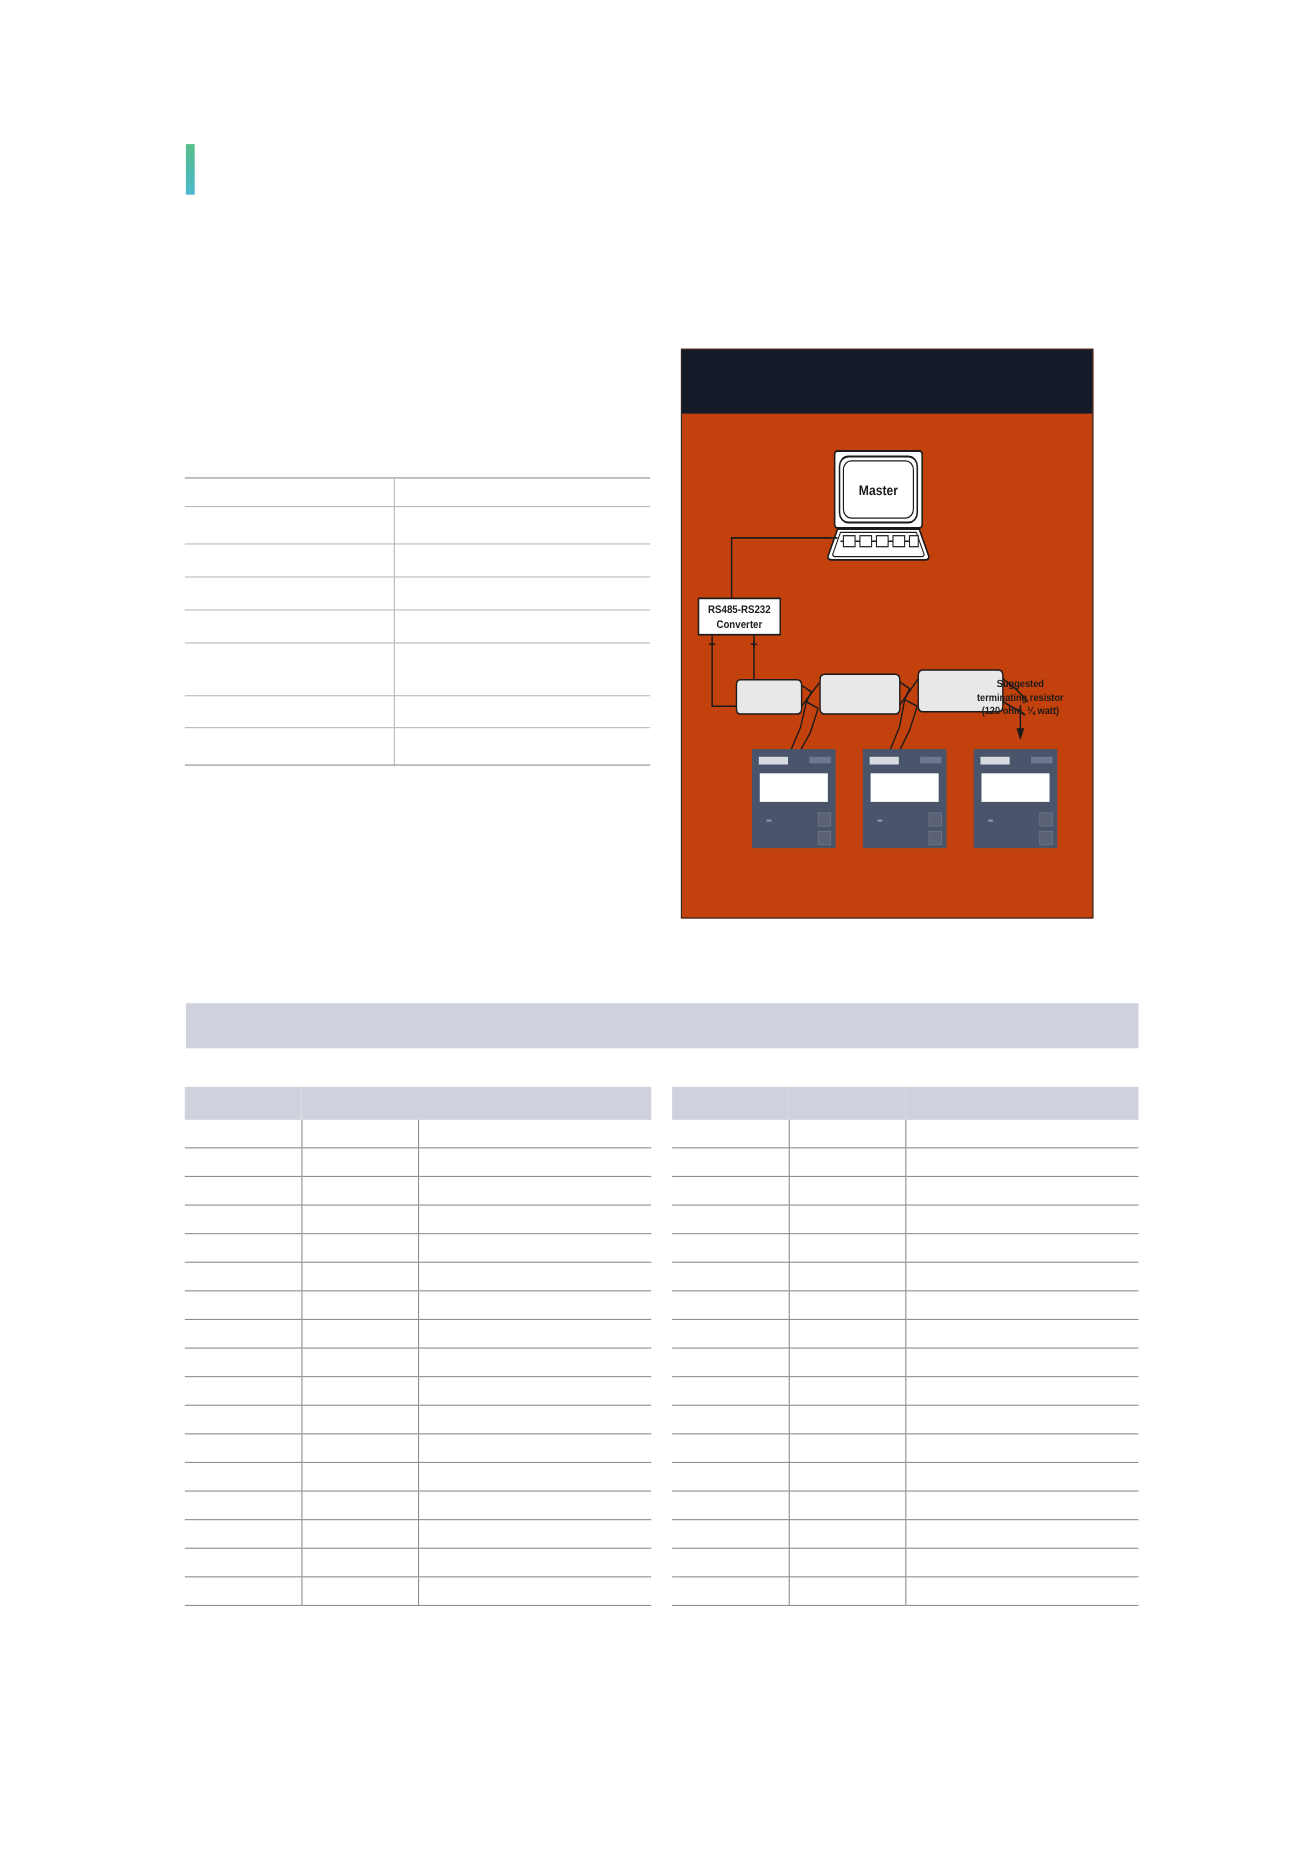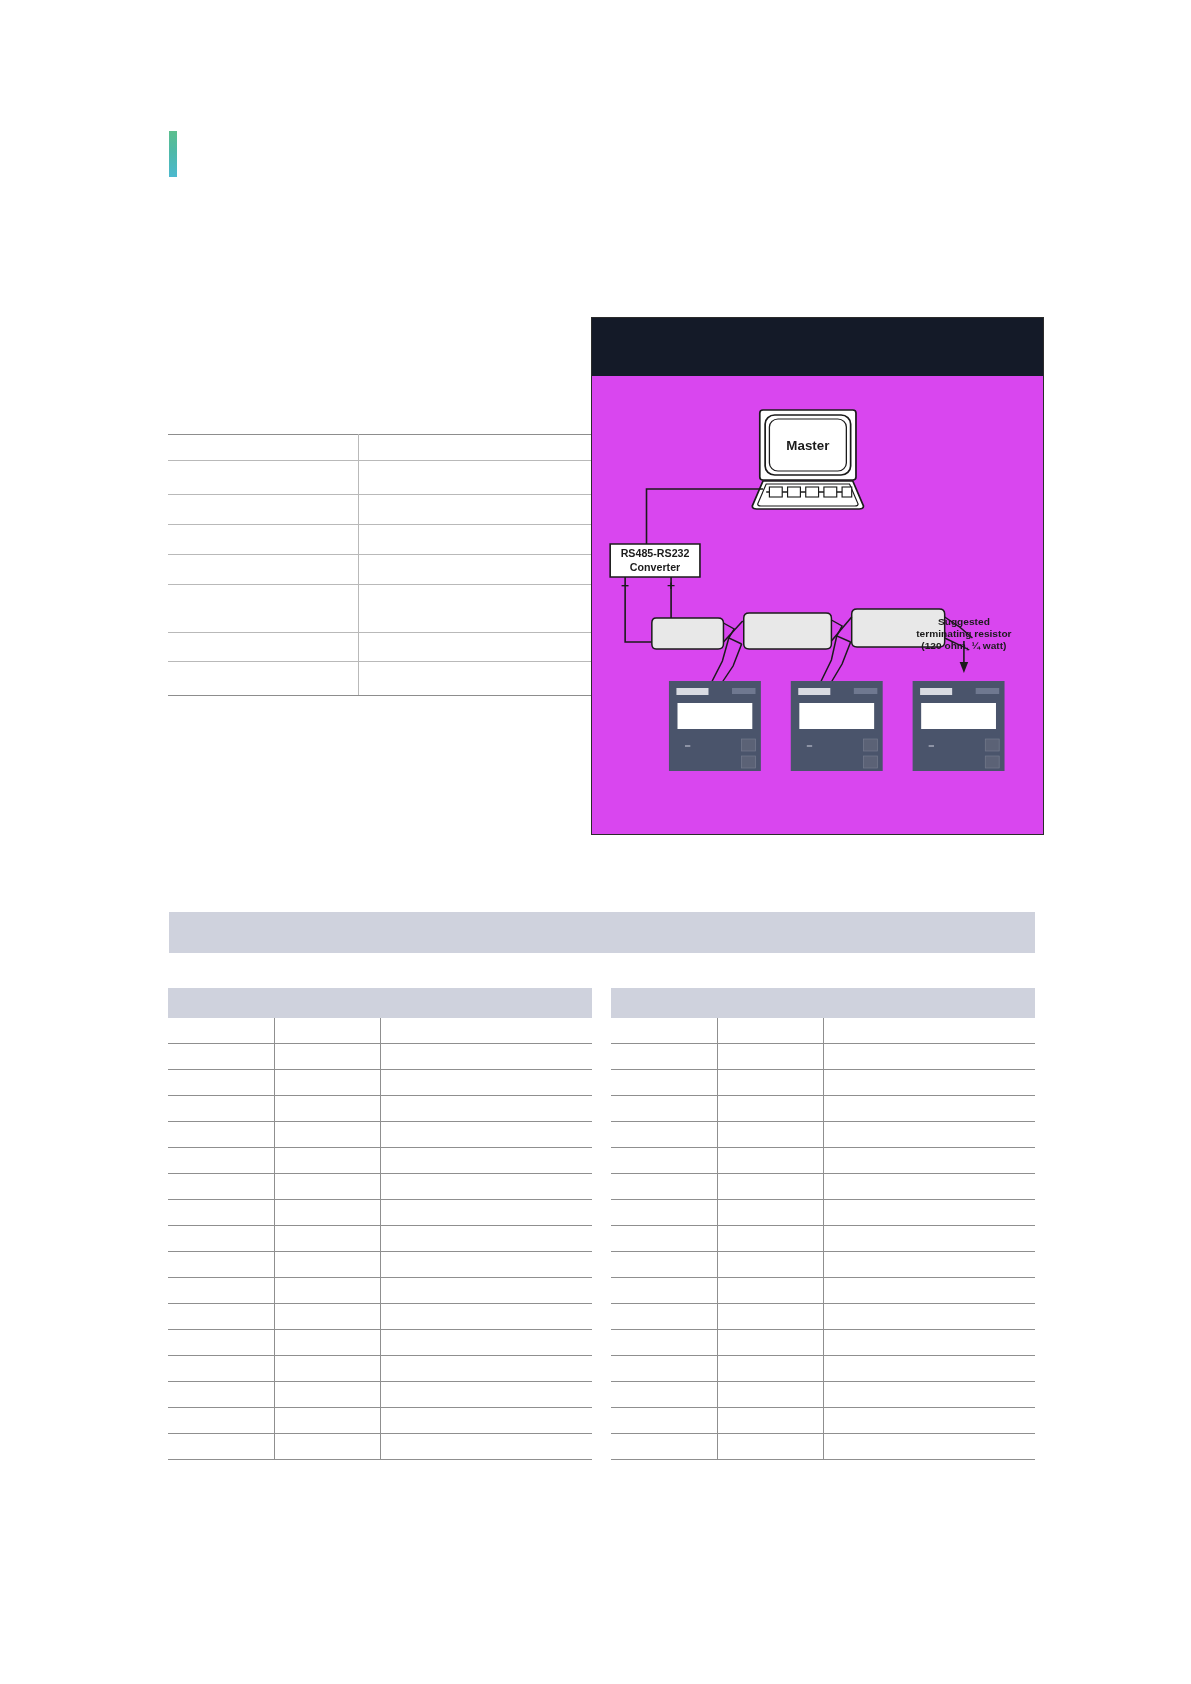--- a/index.html
+++ b/index.html
@@ -17,22 +17,22 @@
     border-collapse:collapse;table-layout:fixed;}
   .spec-table col.c1{width:190px;}
   .spec-table col.c2{width:233px;}
   .spec-table td{border-bottom:1px solid #b9b9b9;padding:0;font-size:9px;
     color:#333;vertical-align:top;}
   .spec-table td.k{border-right:1px solid #b9b9b9;}
   .spec-table tr.head td{border-top:1px solid #8d8d8d;border-bottom:1px solid #b9b9b9;}
   .spec-table tr.last td{border-bottom:1px solid #8d8d8d;}
 
   
-  .figure{position:absolute;left:591px;top:317px;width:453px;height:518px;
-    background:#d946ef;border:1px solid #2b2b2b;box-sizing:border-box;}
+  .figure{position:absolute;left:619px;top:317px;width:375px;height:518px;
+    background:#c2410c;border:1px solid #2b2b2b;box-sizing:border-box;}
   .figure-header{position:absolute;left:0;top:0;width:100%;height:58px;
     background:#141a28;}
   .figure-canvas{position:absolute;left:0;top:58px;width:100%;
     height:calc(100% - 58px);}
   .figure-canvas svg{display:block;width:100%;height:100%;}
 
   
   .section-banner{position:absolute;left:169px;top:912px;width:866px;height:41px;
     background:#cfd2dd;}
   .section-banner .banner-text{position:absolute;left:14px;top:11px;

